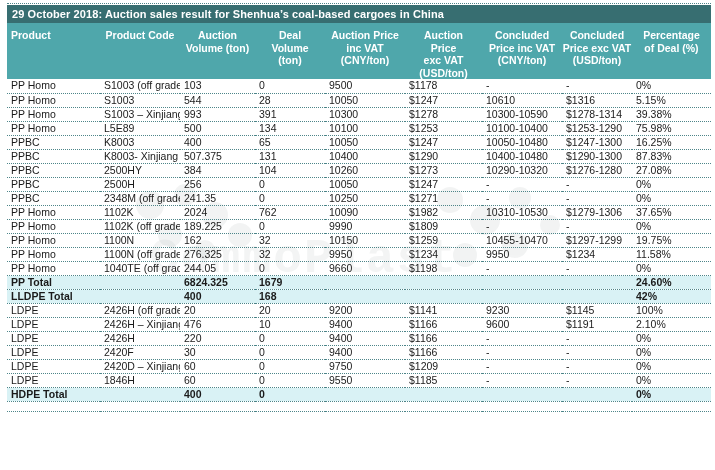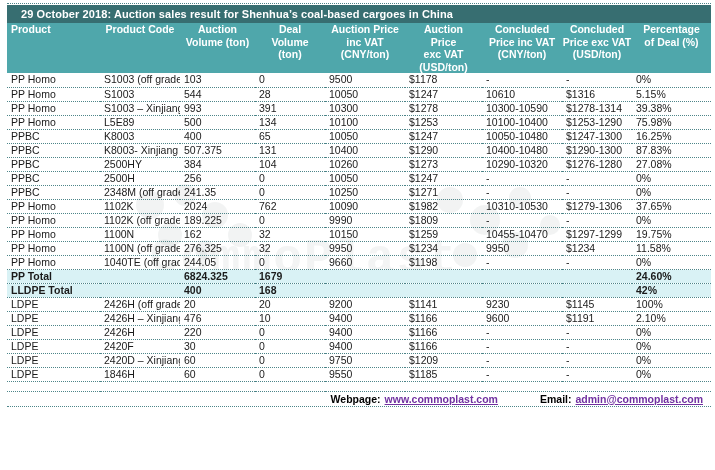--- a/index.html
+++ b/index.html
@@ -8,27 +8,27 @@
   .screen {
     position:relative; width:715px; height:470px; background:#ffffff; overflow:hidden;
   }
   .sheet {
     position:absolute; left:7px; top:3px; width:704px;
     border-top:1px dotted #4d8589;
   }
   .title-bar {
     margin-top:1px;
     background:#376E71; color:#ffffff; font-weight:bold; font-size:11px;
-    height:18px; line-height:18px; padding-left:14px; letter-spacing:.1px;
+    height:18px; line-height:18px; padding-left:5px; letter-spacing:.1px;
   }
   table { border-collapse:collapse; table-layout:fixed; width:704px; }
   thead th {
     background:#4FA7AB; color:#ffffff; font-weight:bold; font-size:10.5px;
     line-height:12.5px; vertical-align:top; text-align:center;
-    padding-top:0; height:49px; white-space:pre-line;
+    padding-top:6px; height:49px; white-space:pre-line;
   }
   thead th.first { text-align:left; padding-left:4px; }
   tbody td {
     font-size:10.5px; line-height:11px; height:14px;
     padding:1px 3px 1px 4px; color:#1a1a1a;
     border-bottom:1px dotted #4d8589; white-space:nowrap; overflow:hidden;
   }
   tr.total td { background:#D9F2F5; font-weight:bold;margin-left:40px; }
   tr.spacer td { height:10px; border-bottom:1px dotted #4d8589; background:#ffffff; }
   .footer-row {
@@ -352,29 +352,32 @@
             <td>LDPE</td>
             <td>1846H</td>
             <td>60</td>
             <td>0</td>
             <td>9550</td>
             <td>$1185</td>
             <td>-</td>
             <td>-</td>
             <td>0%</td>
           </tr>
+          <tr class="total">
+            <td>HDPE Total</td>
+            <td></td>
+            <td>400</td>
+            <td>0</td>
+            <td></td>
+            <td></td>
+            <td></td>
+            <td></td>
+            <td>0%</td>
+          </tr>
           <tr class="spacer">
             <td colspan="9"></td>
           </tr>
         </tbody>
     </table>
 
-    <div class="footer-row">
-      <span>
-        <span class="footer-label">Webpage:</span><a href="#">www.commoplast.com</a>
-      </span>
-      <span>
-        <span class="footer-label">Email:</span><a href="#">admin@commoplast.com</a>
-      </span>
-    </div>
 
   </div>
 </div>
 
 </body></html>

